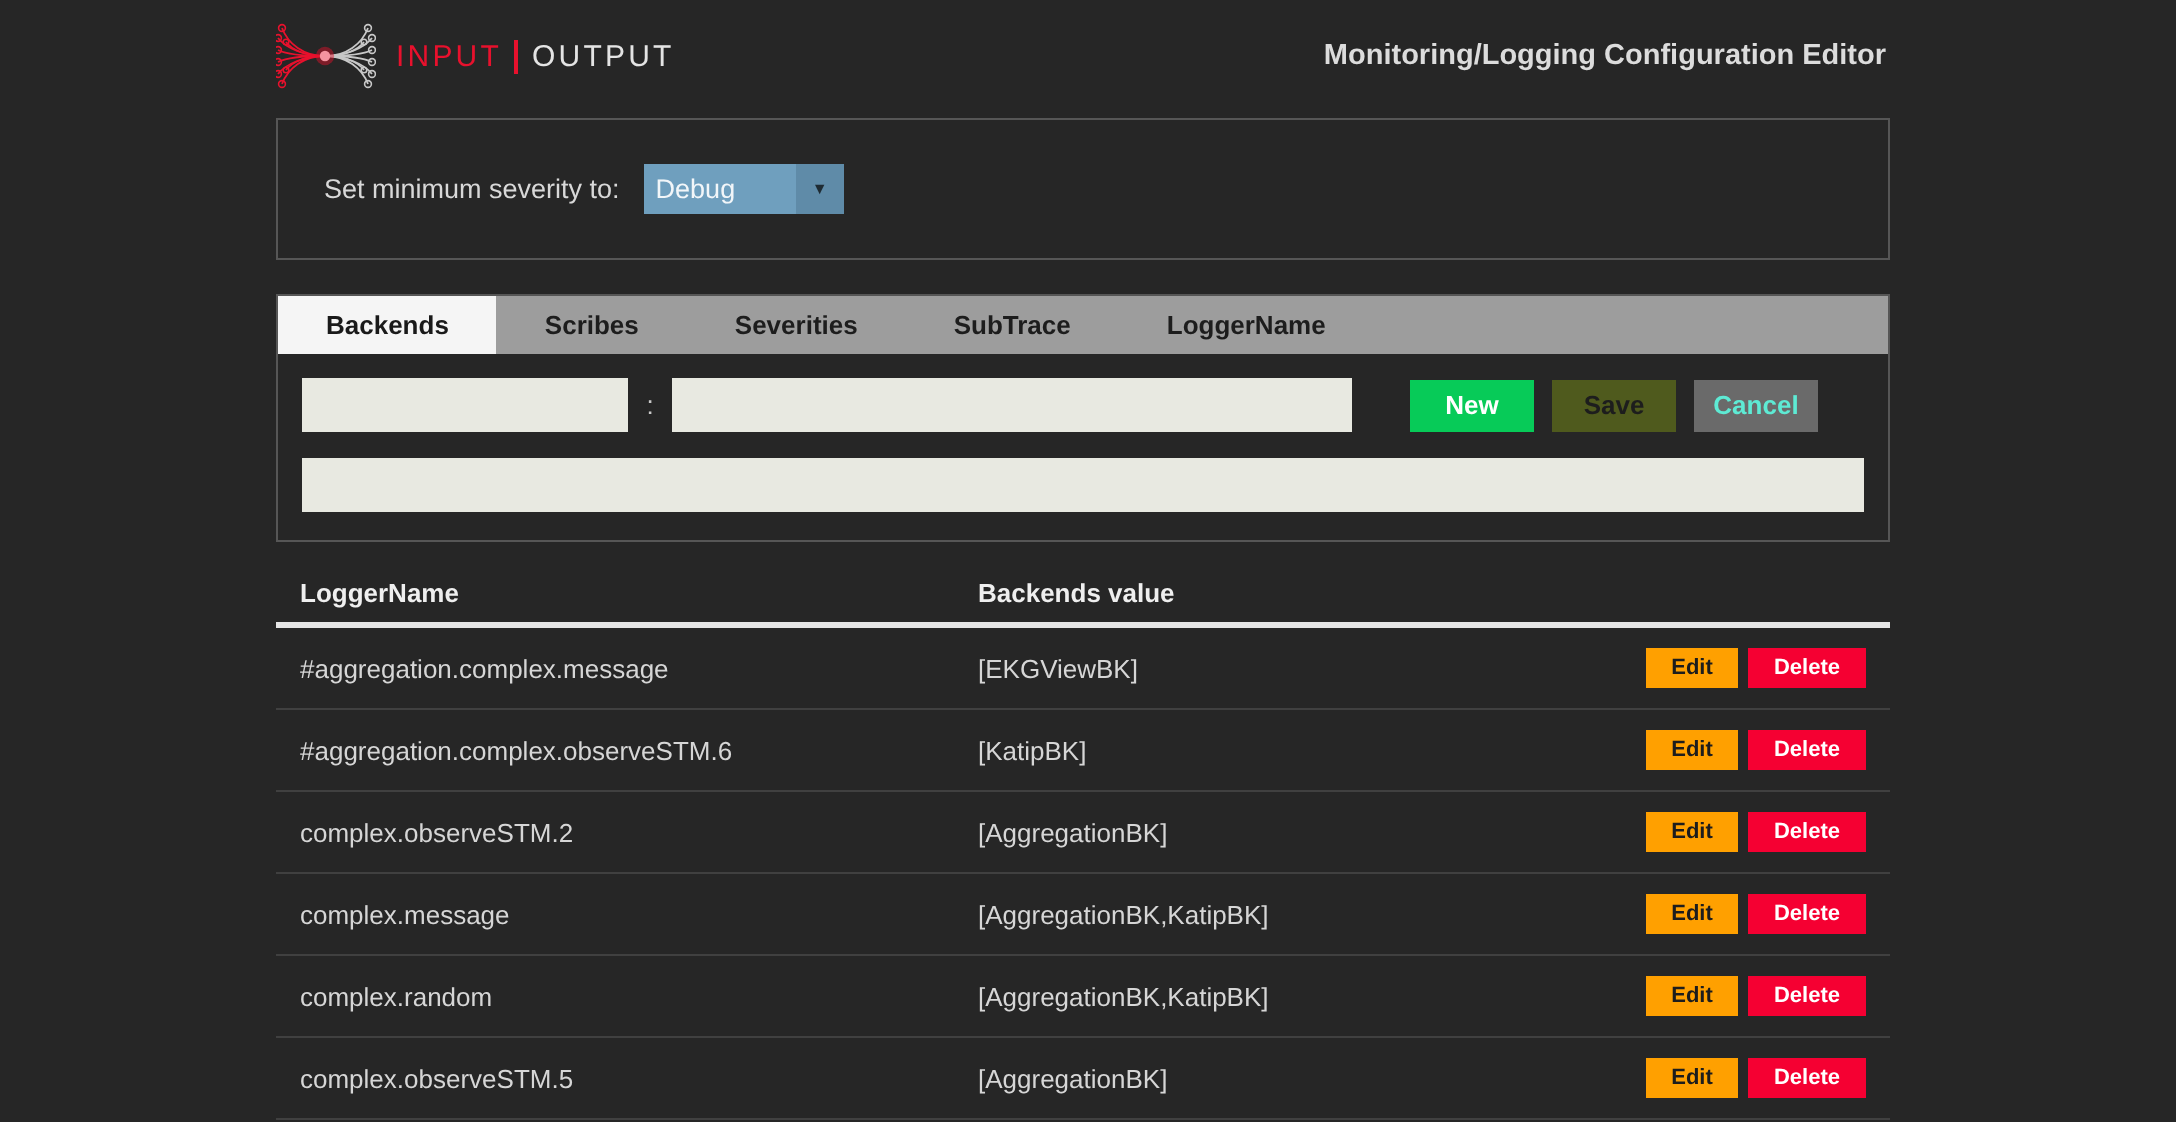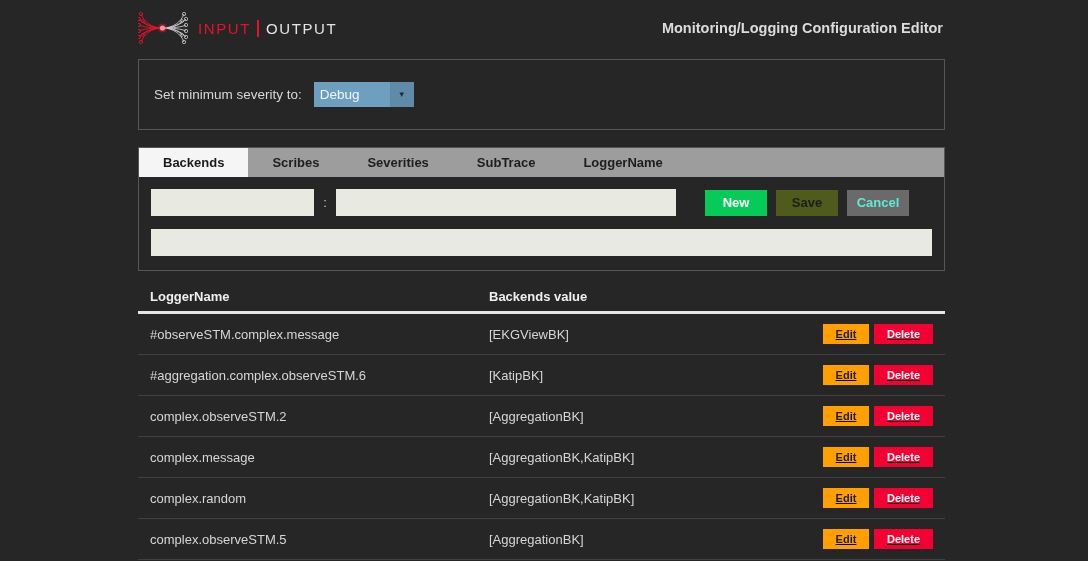--- a/index.html
+++ b/index.html
@@ -57,21 +57,21 @@
     left: 138px; top: 59px;
     width: 807px; height: 71px;
     border: 1px solid #565656;
     background: #262626;
     display: flex;
     align-items: center;
   }
   .severity-label {
     color: #d8d8d8;
     font-size: 13.5px;
-    margin-left: 15px;
+    margin-left: 23px;
   }
   .severity-select {
     margin-left: 12px;
     width: 100px; height: 25px;
     background: #6f9fbe;
     border: none;
     display: flex;
     align-items: center;
     position: relative;
     cursor: pointer;
@@ -208,21 +208,20 @@
   }
   .td {
     color: #d6d6d6;
     font-size: 13px;
   }
   .td-actions {
     width: 110px;
     display: flex;
     align-items: center;
     gap: 5px;
-    text-decoration: underline;
   }
   .btn-edit {
     background: #ffa000;
     color: #1d1d1d;
     width: 46px; height: 20px;
     font-size: 11px;
   }
   .btn-delete {
     background: #f50032;
     color: #ffffff;
@@ -324,21 +323,21 @@
   </div>
 
   <div class="table">
     <div class="thead">
       <div class="th col-name">LoggerName</div>
       <div class="th col-value">Backends value</div>
       <div class="th col-actions"></div>
     </div>
     <div id="table-body">
         <div class="trow">
-          <div class="td col-name">#observeSTM.complex.message</div>
+          <div class="td col-name">#aggregation.complex.message</div>
           <div class="td col-value">[EKGViewBK]</div>
           <div class="td-actions">
             <button class="btn btn-edit">Edit</button>
             <button class="btn btn-delete">Delete</button>
           </div>
         </div>
         <div class="trow">
           <div class="td col-name">#aggregation.complex.observeSTM.6</div>
           <div class="td col-value">[KatipBK]</div>
           <div class="td-actions">

